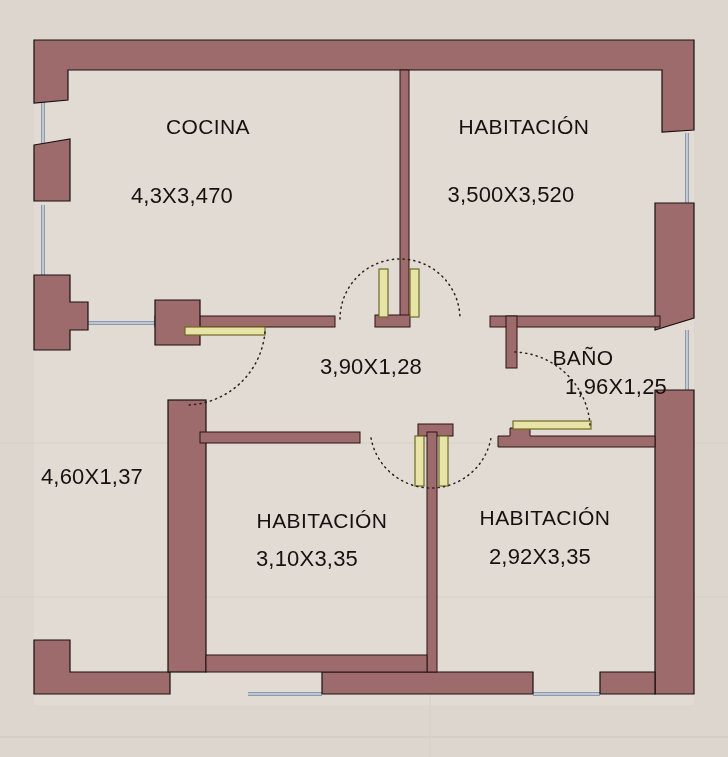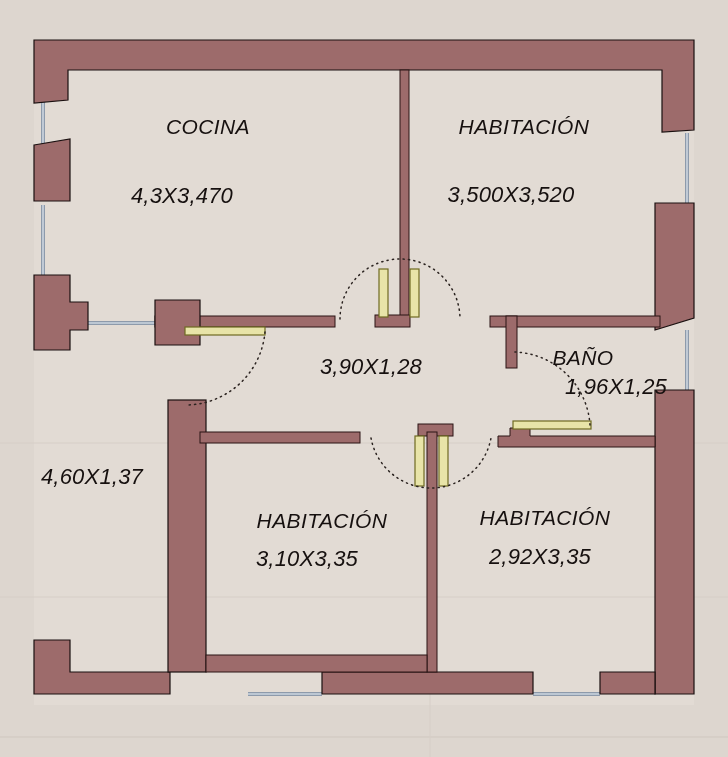--- a/index.html
+++ b/index.html
@@ -12,21 +12,20 @@
     width: 728px;
     height: 757px;
     overflow: hidden;
     font-family: "Liberation Sans", sans-serif;
   }
   #plan-root {
     position: relative;
     width: 676px;
     height: 757px;
     background: #3b82f6;
-    font-style: italic;
   }
   #plan-svg {
     display: block;
     width: 728px;
     height: 757px;
   }
   .room-name {
     font-family: "Liberation Sans", sans-serif;
     font-size: 21px;
     fill: #16100f;

